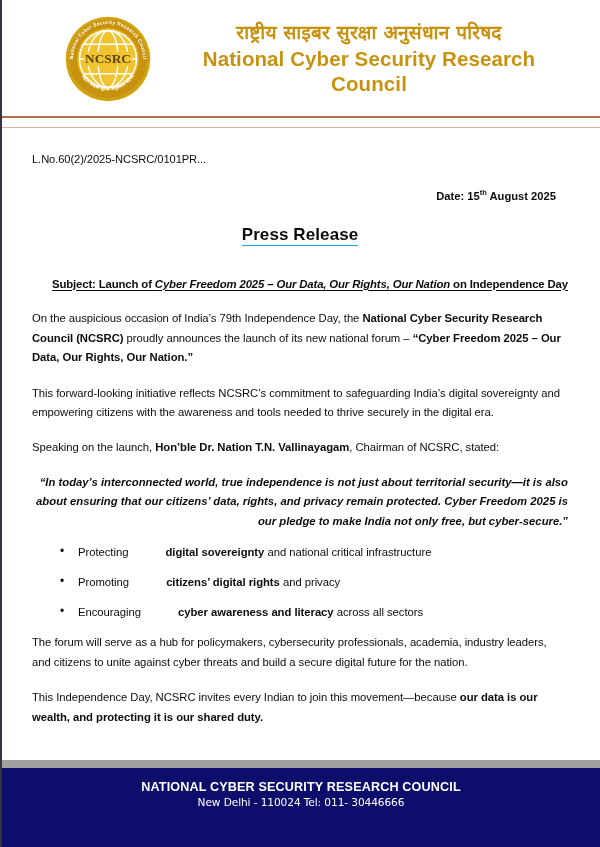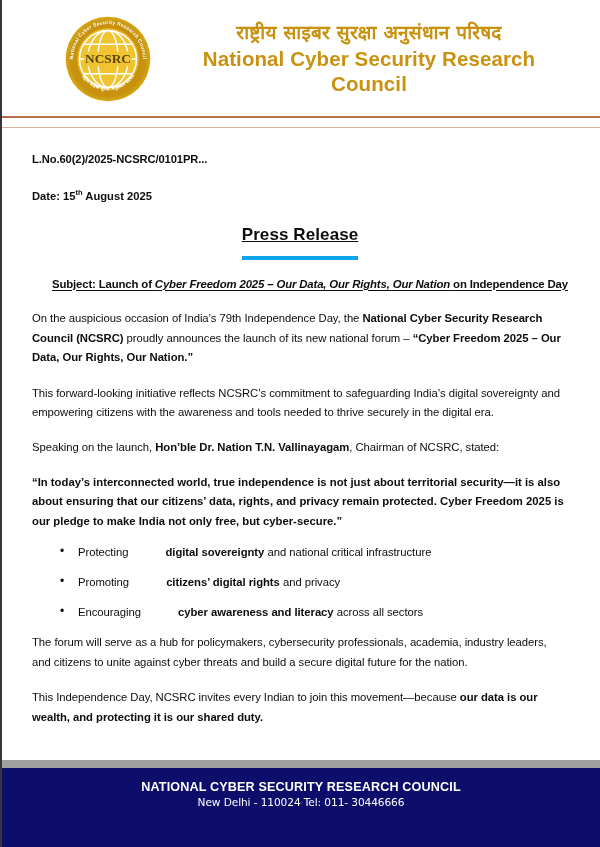--- a/index.html
+++ b/index.html
@@ -67,44 +67,43 @@
   .rule-gap { height: 3px; background: #ffffff; }
 
   
   .body-wrap {
     padding: 22px 32px 0 30px;
     color: #0d0d0d;
     font-size: 11.2px;
     line-height: 1.62;
   }
   .refno {
-    font-weight: 700;
+    font-weight: 400;
     font-size: 11.2px;
     letter-spacing: -0.1px;
   }
   .date-line {
-    text-align: left;
+    text-align: right;
     font-weight: 700;
     font-size: 11.2px;
     margin-top: 19px;
     padding-right: 12px;
   }
   .date-line sup { font-size: 7.5px; }
 
   .press-release {
     text-align: center;
     font-weight: 700;
     font-size: 17px;
     margin-top: 16px;
     letter-spacing: .1px;
   }
   .press-release span {
-    border-bottom: 4px solid #0ea5e9;
-    padding-bottom: 12px;
-    text-decoration: underline;
+    border-bottom: 1px solid #0ea5e9;
+    padding-bottom: 1px;
   }
 
   .subject {
     margin-top: 26px;
     text-align: right;
     font-weight: 700;
     font-size: 11.4px;
     text-decoration: underline;
     text-underline-offset: 2px;
     letter-spacing: -0.15px;
@@ -113,23 +112,25 @@
 
   .para {
     margin-top: 16px;
     font-size: 11.3px;
     line-height: 1.72;
     letter-spacing: -0.05px;
   }
   .para b { font-weight: 700; }
   .quote {
     margin-top: 15px;
+    font-style: italic;
     font-weight: 700;
     font-size: 11.3px;
     line-height: 1.72;
+    text-align: right;
   }
   .lead {
     margin-top: 15px;
     font-size: 11.3px;
   }
   .lead b { font-weight: 700; }
 
   ul.bullets {
     margin: 12px 0 0 0;
     padding-left: 46px;

